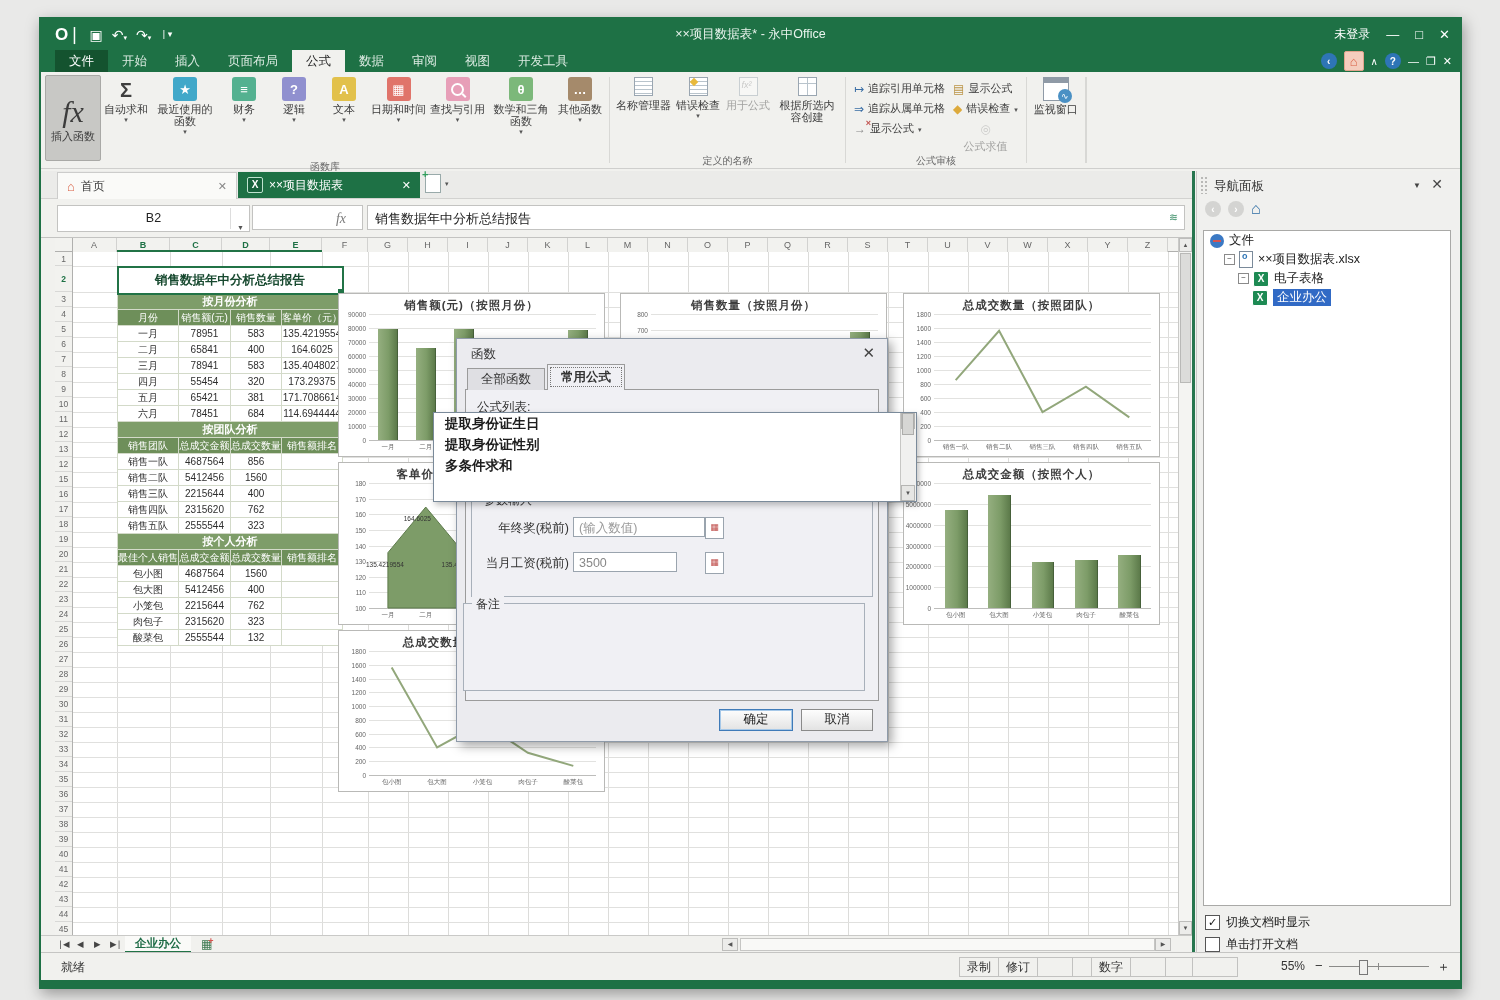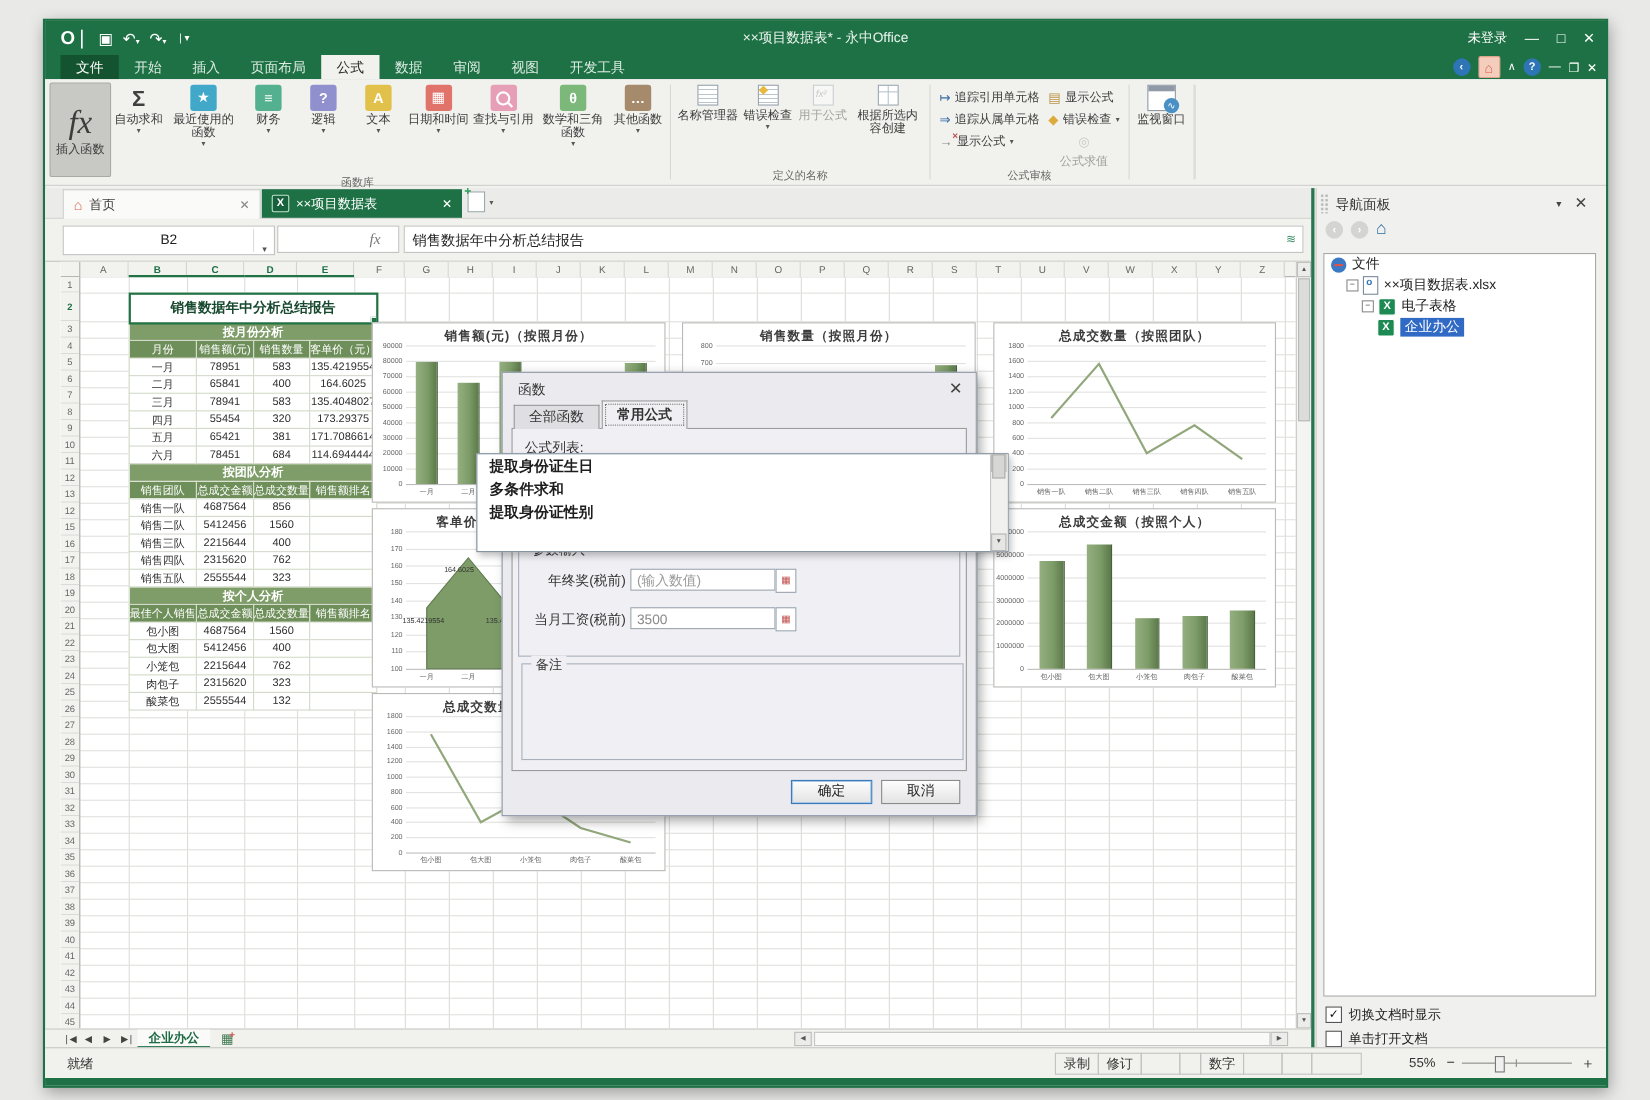--- a/index.html
+++ b/index.html
@@ -986,35 +986,35 @@
     <div class="dtabpage"></div>
     <div class="dlist-label">公式列表:</div>
 
     <div class="fset" style="left:14px;top:160px;width:400px;height:96px">
       <span class="lg">参数输入</span>
     </div>
     <div class="flabel" style="left:16px;top:181px">年终奖(税前)</div>
     <div class="din ph" style="left:116px;top:178px;width:132px">(输入数值)</div>
     <div class="rngbtn" style="left:248px;top:178px">▦</div>
     <div class="flabel" style="left:16px;top:216px">当月工资(税前)</div>
-    <div class="din" style="left:116px;top:213px;width:132px">3500</div>
+    <div class="din" style="left:116px;top:213px;width:104px">3500</div>
     <div class="rngbtn" style="left:248px;top:213px">▦</div>
 
-    <div class="fset" style="left:17px;top:264px;width:400px;height:86px">
+    <div class="fset" style="left:6px;top:264px;width:400px;height:86px">
       <span class="lg">备注</span>
     </div>
 
     <div class="dbtn ok" style="left:262px;top:370px">确定</div>
     <div class="dbtn" style="left:344px;top:370px;width:70px">取消</div>
   </div>
     <div class="listpop">
     <div id="listitems">
         <div class="li">提取身份证生日</div>
+        <div class="li">提取身份证性别</div>
         <div class="li">多条件求和</div>
-        <div class="li">提取身份证性别</div>
       </div>
     <div class="lsb">
       <span class="ar" style="top:0">▲</span>
       <span class="th"></span>
       <span class="ar" style="bottom:0">▼</span>
     </div>
   </div>
   </div>
 
 </body></html>

